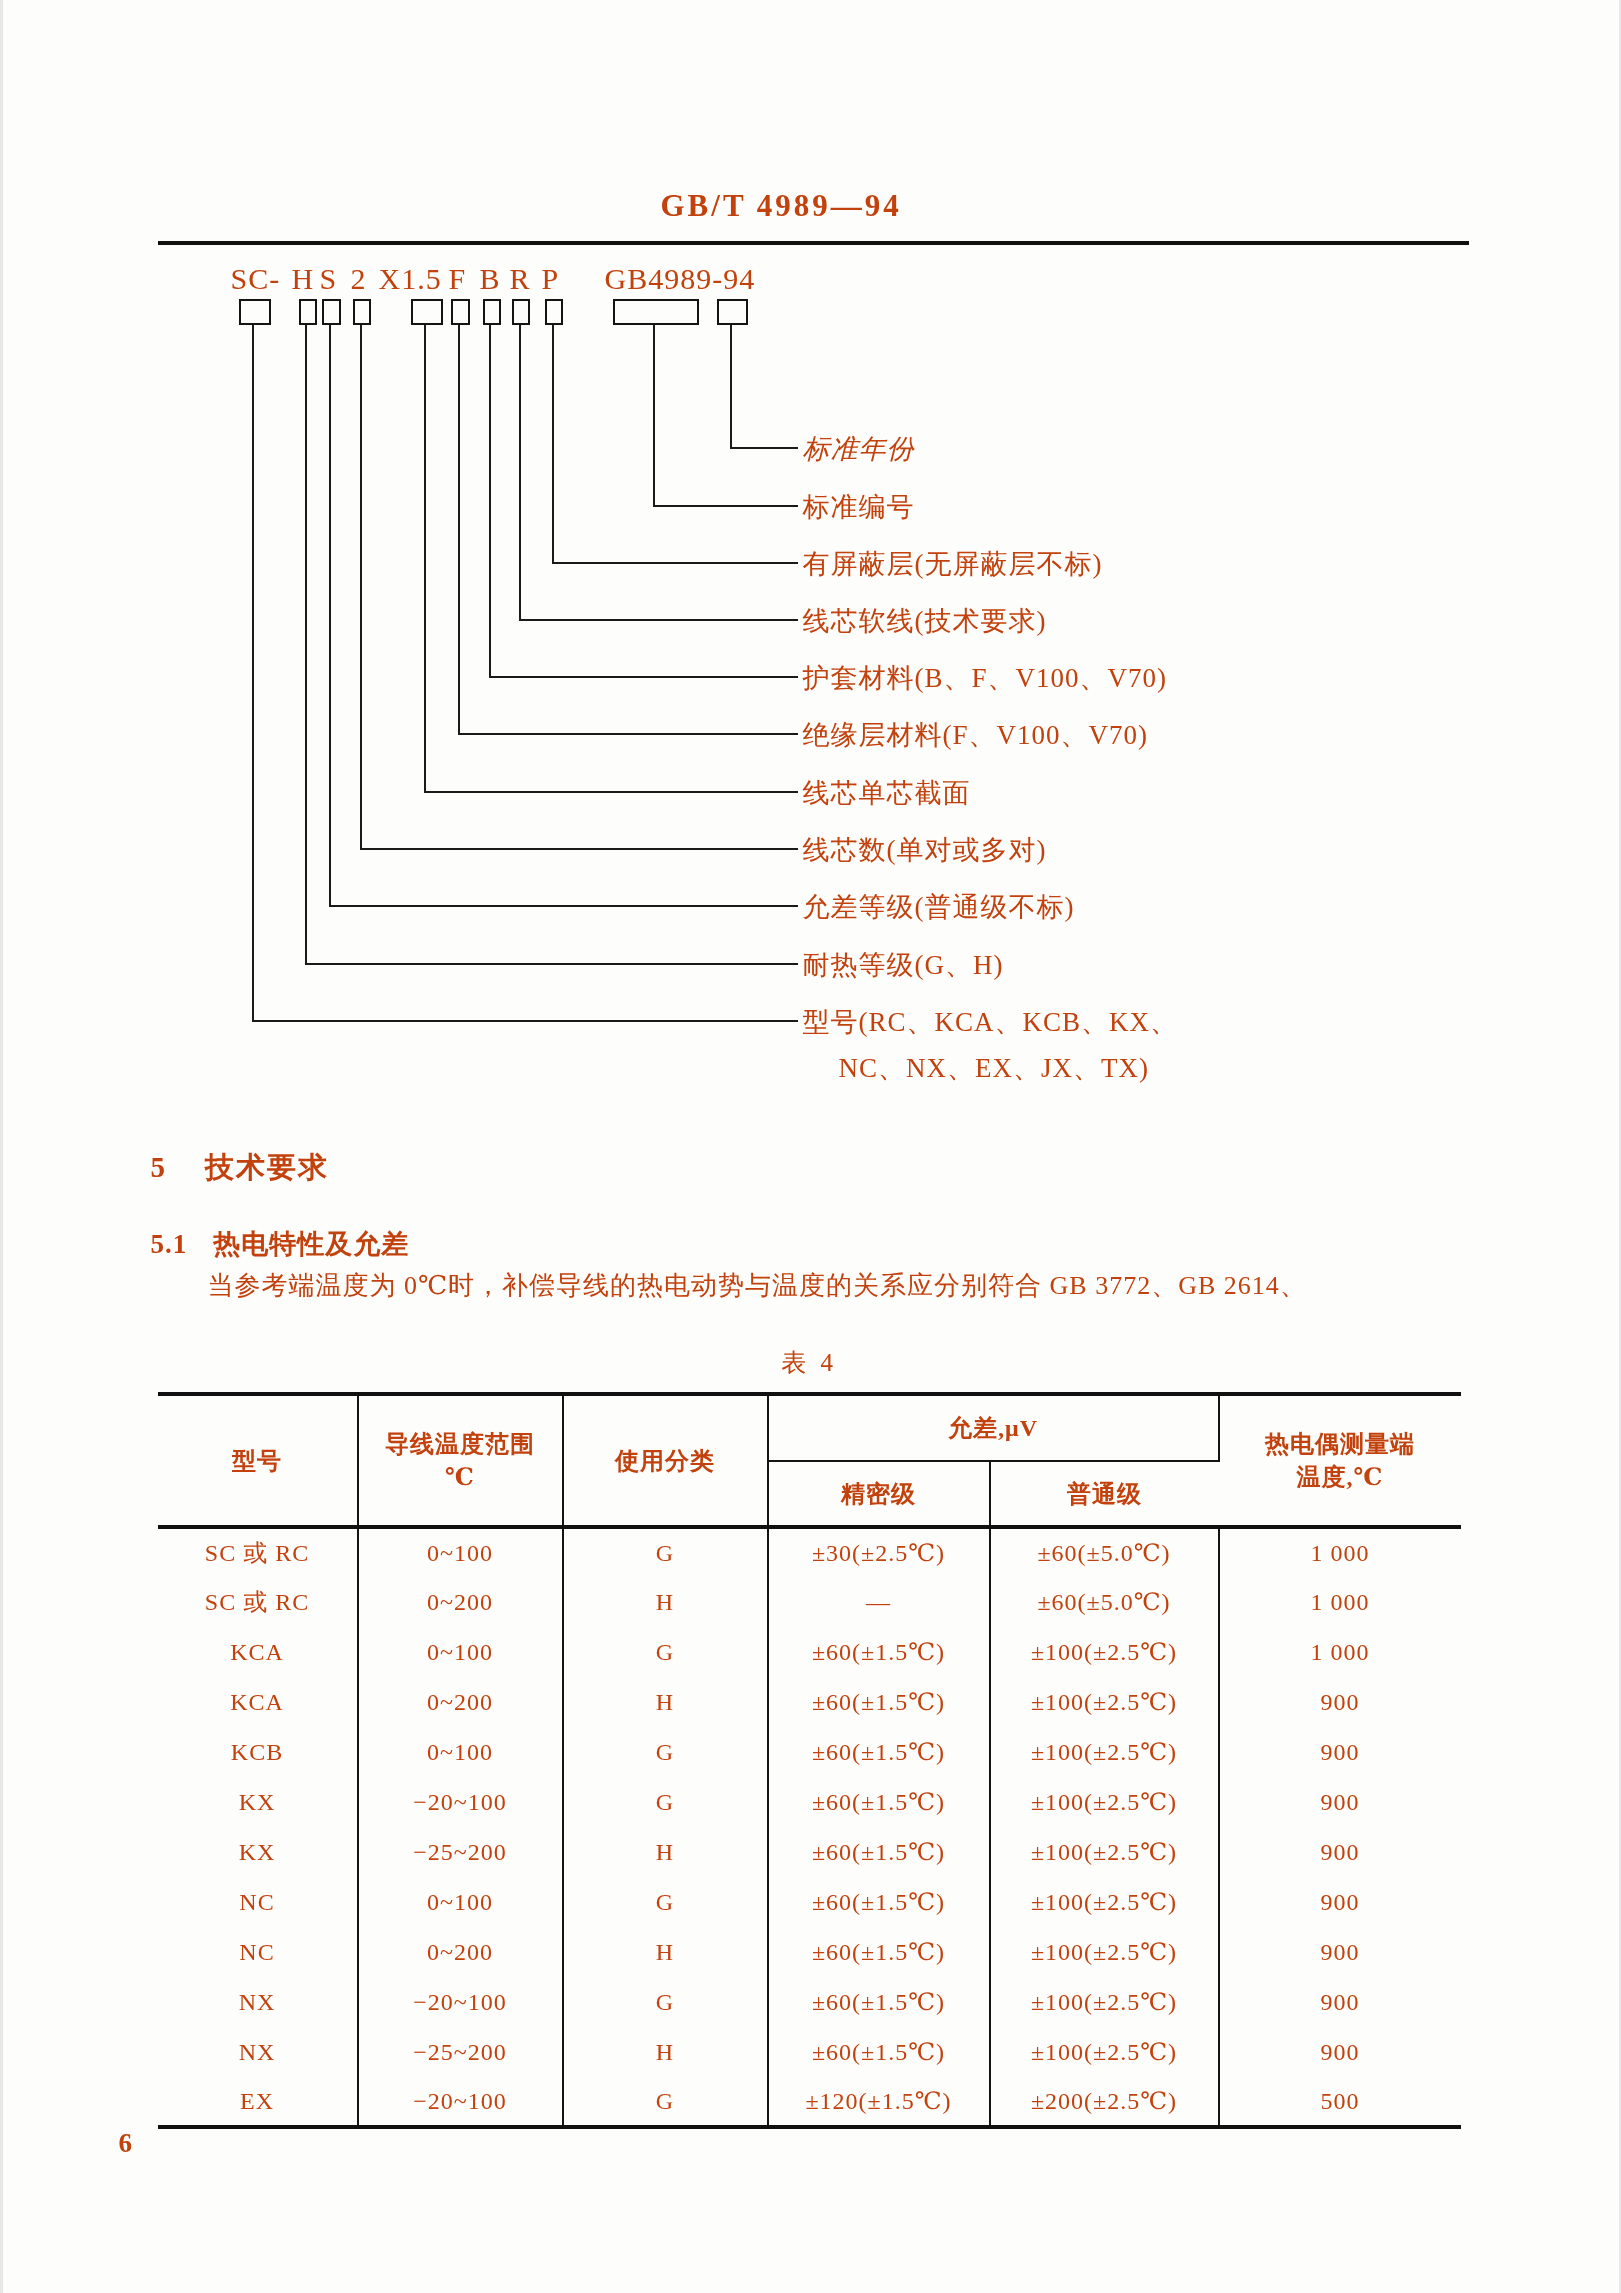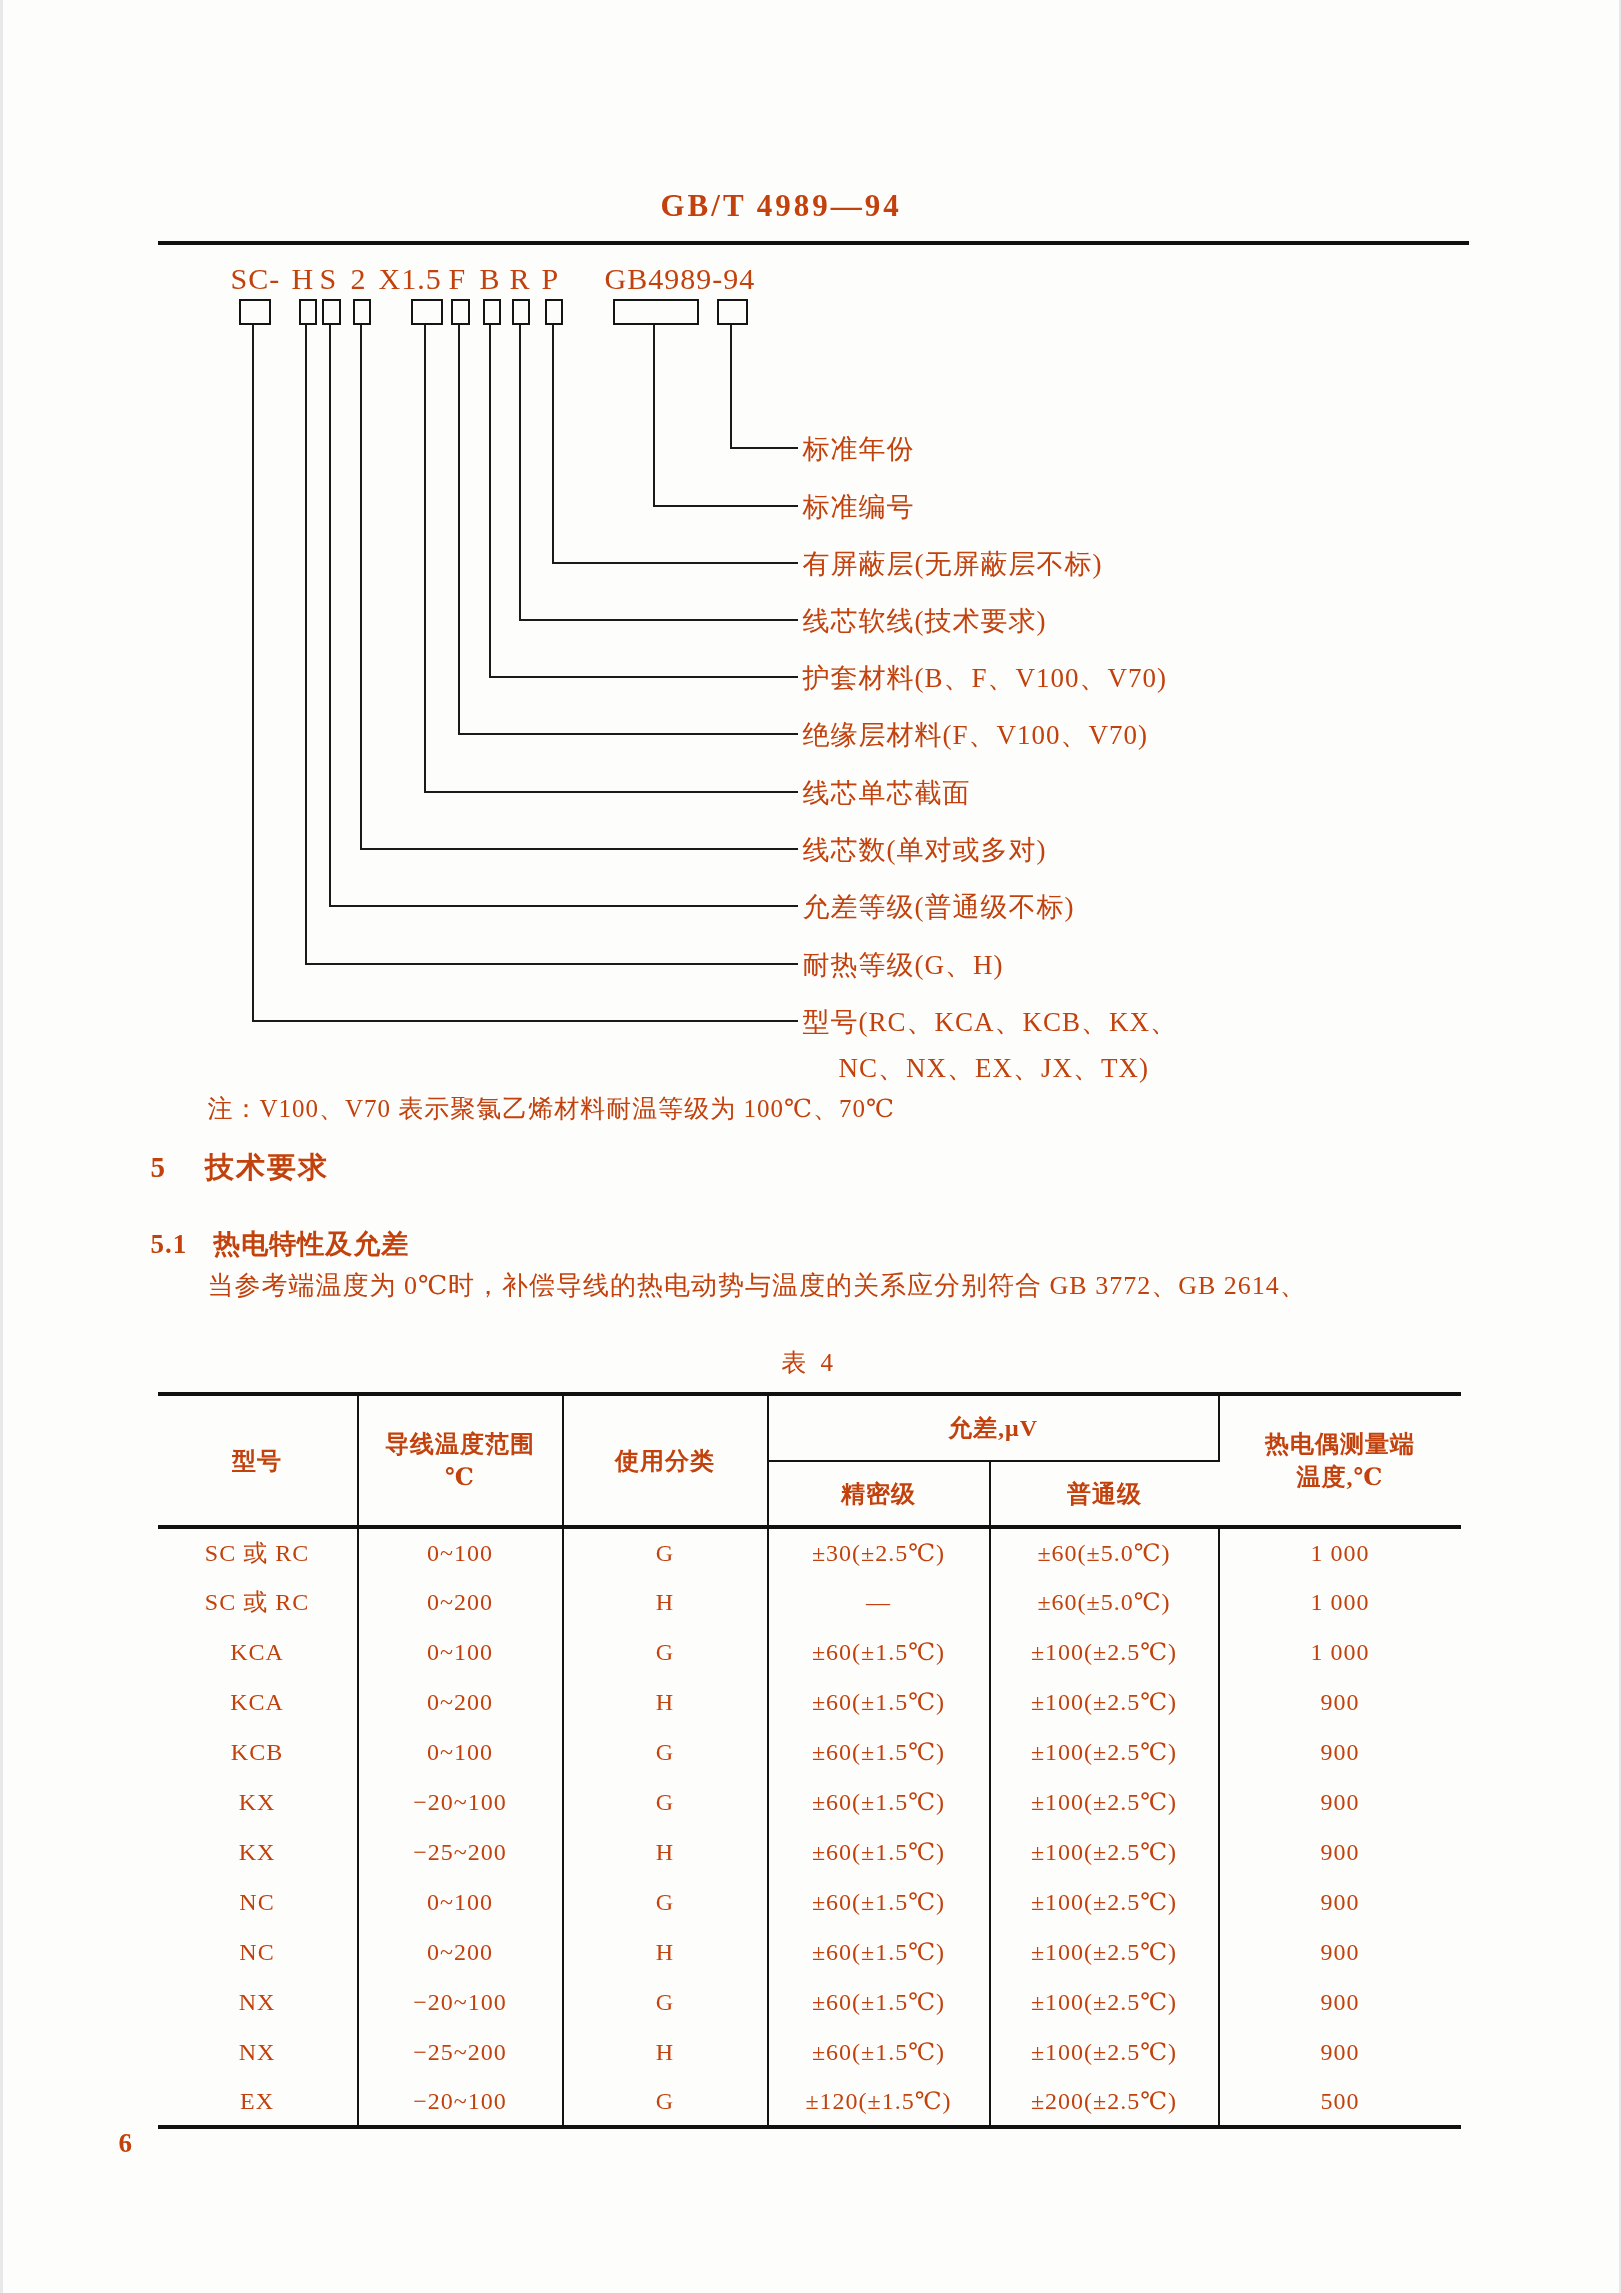--- a/index.html
+++ b/index.html
@@ -79,34 +79,33 @@
   <div class="conn" style="left:549px;width:244px;height:237px;"></div>
   <div class="conn" style="left:516px;width:277px;height:294px;"></div>
   <div class="conn" style="left:486px;width:307px;height:351px;"></div>
   <div class="conn" style="left:455px;width:338px;height:408px;"></div>
   <div class="conn" style="left:421px;width:372px;height:466px;"></div>
   <div class="conn" style="left:357px;width:436px;height:523px;"></div>
   <div class="conn" style="left:326px;width:467px;height:580px;"></div>
   <div class="conn" style="left:302px;width:491px;height:638px;"></div>
   <div class="conn" style="left:249px;width:544px;height:695px;"></div>
 
-  <div class="dlabel" style="top:431px;">标准年份</div>
+  <div class="dlabel" style="top:431px;font-style:italic;">标准年份</div>
   <div class="dlabel" style="top:489px;">标准编号</div>
   <div class="dlabel" style="top:546px;">有屏蔽层(无屏蔽层不标)</div>
   <div class="dlabel" style="top:603px;">线芯软线(技术要求)</div>
   <div class="dlabel" style="top:660px;">护套材料(B、F、V100、V70)</div>
   <div class="dlabel" style="top:717px;">绝缘层材料(F、V100、V70)</div>
   <div class="dlabel" style="top:775px;">线芯单芯截面</div>
   <div class="dlabel" style="top:832px;">线芯数(单对或多对)</div>
   <div class="dlabel" style="top:889px;">允差等级(普通级不标)</div>
   <div class="dlabel" style="top:947px;">耐热等级(G、H)</div>
   <div class="dlabel" style="top:1004px;">型号(RC、KCA、KCB、KX、</div>
   <div class="dlabel" style="top:1050px;left:836px;">NC、NX、EX、JX、TX)</div>
 
-  <div class="abs note" style="left:205px;top:1092px;">注：V100、V70 表示聚氯乙烯材料耐温等级为 100℃、70℃</div>
 
   <div class="abs h5" style="left:148px;top:1148px;">
     <span class="num">5</span><span>技术要求</span>
   </div>
 
   <div class="abs h51" style="left:148px;top:1226px;">
     <span class="num">5.1</span><span>热电特性及允差</span>
   </div>
 
   <div class="abs para" style="left:205px;top:1268px;">当参考端温度为 0℃时，补偿导线的热电动势与温度的关系应分别符合 GB 3772、GB 2614、</div>

